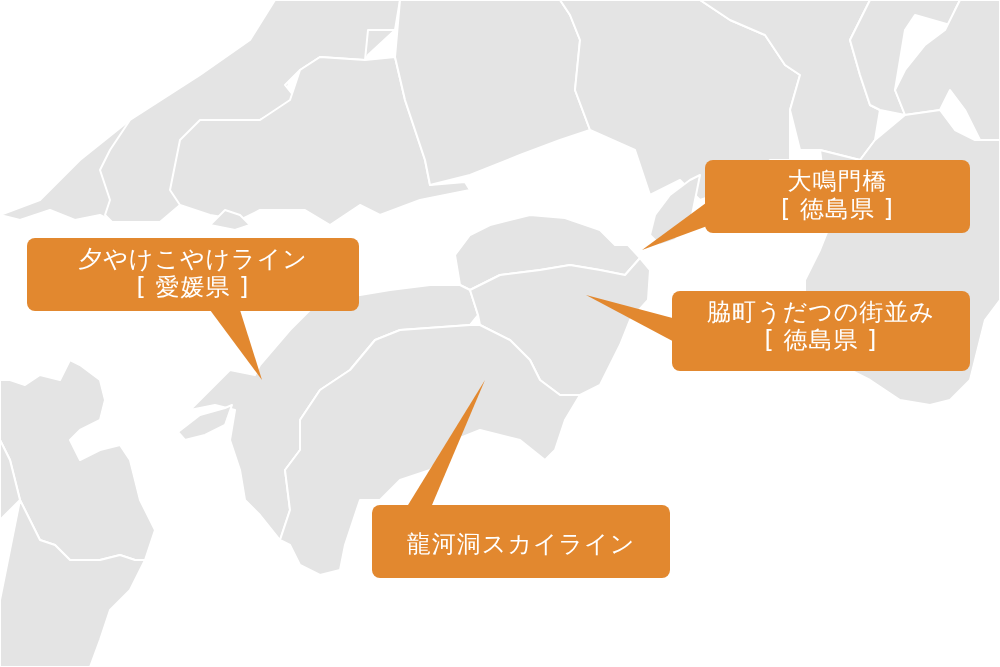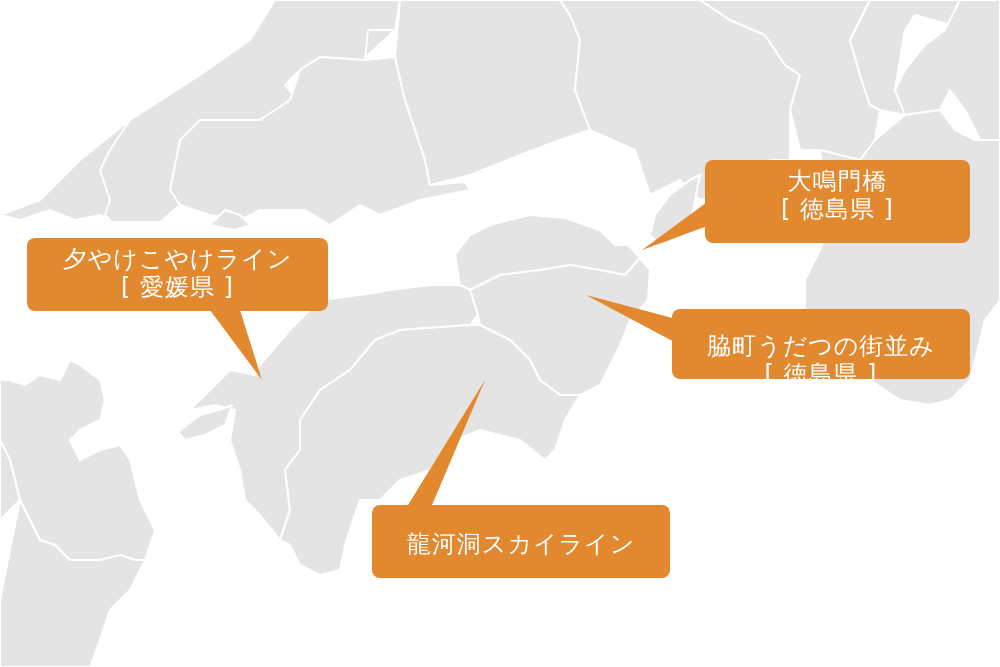--- a/index.html
+++ b/index.html
@@ -43,31 +43,31 @@
 
     <path class="land" d="M178,432 L200,415 L225,408 L232,405 L225,425 L205,435 L185,440 Z"></path>
     <path class="land" d="M210,225 L225,210 L240,215 L250,225 L235,230 Z"></path>
 
     <polygon class="callout-tail" points="210,310 240,310 262,380"></polygon>
     <polygon class="callout-tail" points="710,200 710,225 642,250"></polygon>
     <polygon class="callout-tail" points="680,320 680,345 586,295"></polygon>
     <polygon class="callout-tail" points="408,505 432,505 485,380"></polygon>
   </svg>
 
-  <div class="callout" style="left:27px; top:238px; width:301px; height:73px; padding-top:5px;">
+  <div class="callout" style="left:27px; top:238px; width:332px; height:73px; padding-top:5px;">
     <span class="title">夕やけこやけライン</span>
     <span class="pref">[ 愛媛県 ]</span>
   </div>
 
-  <div class="callout" style="left:705px; top:160px; width:265px; height:83px; padding-top:5px;">
+  <div class="callout" style="left:705px; top:160px; width:265px; height:73px; padding-top:5px;">
     <span class="title">大鳴門橋</span>
     <span class="pref">[ 徳島県 ]</span>
   </div>
 
-  <div class="callout" style="left:672px; top:309px; width:298px; height:70px; padding-top:21px;">
+  <div class="callout" style="left:672px; top:291px; width:298px; height:80px; padding-top:5px;">
     <span class="title">脇町うだつの街並み</span>
     <span class="pref">[ 徳島県 ]</span>
   </div>
 
   <div class="callout" style="left:372px; top:505px; width:298px; height:73px; padding-top:23px;">
     <span class="title">龍河洞スカイライン</span>
   </div>
 </div>
 
 </body></html>

